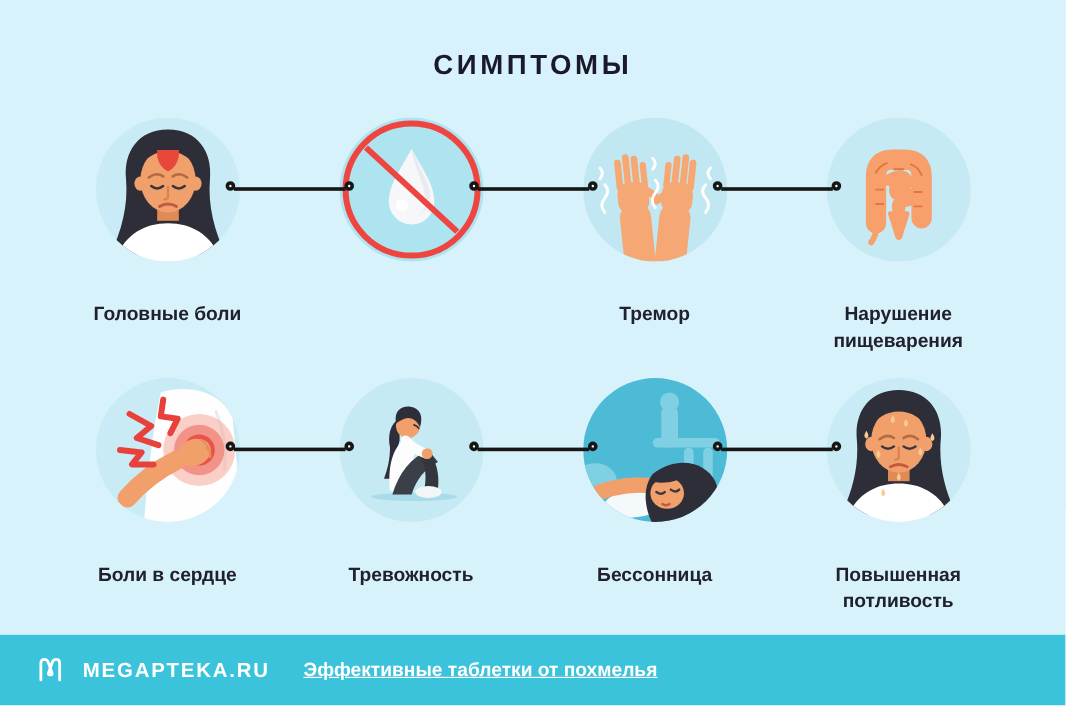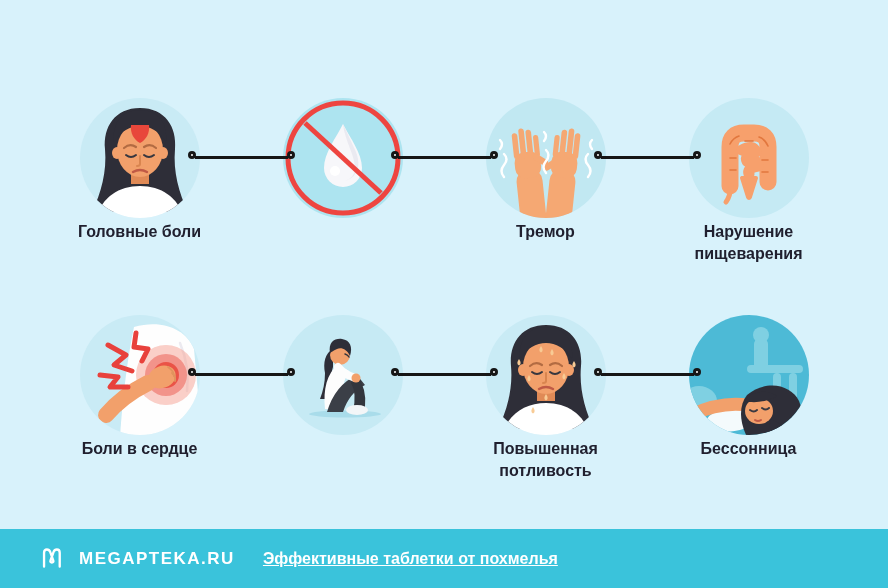--- a/index.html
+++ b/index.html
@@ -8,45 +8,46 @@
 
   .title { position: absolute; top: 41px; left: 0; width: 100%; margin: 0;
            text-align: center; font-size: 23px; font-weight: 800; letter-spacing: 3px;
            color: #19192b; }
 
   .row { position: absolute; left: 38px; width: 812px; display: flex; }
   .row1 { top: 98px; }
   .row2 { top: 315px; }
   .item { width: 203px; display: flex; flex-direction: column; align-items: center; }
   .bubble { width: 120px; height: 120px; }
-  .label { margin-top: 3px; font-size: 16px; font-weight: 600; color: #20202f;
+  .label { margin-top: 34px; font-size: 16px; font-weight: 600; color: #20202f;
            text-align: center; max-width: 175px; line-height: 1.35; }
 
   .connector { position: absolute; width: 93px; height: 3px; background: #161616; }
   .connector .dot { position: absolute; width: 8px; height: 8px; background: #ffffff;
                     border: 3px solid #161616; border-radius: 50%; top: -5.5px; }
   .dot.left { left: -7px; }
   .dot.right { right: -7px; }
   .r1 { top: 156px; }
   .r2 { top: 373px; }
   .c1 { left: 195px; }
   .c2 { left: 398px; }
   .c3 { left: 601px; }
 
   .footer { position: absolute; left: 0; bottom: 0; width: 100%; height: 59px;
-            background: #3ac3db; display: flex; align-items: center; padding-left: 40px;
+            background: #3ac3db; display: flex; align-items: center; padding-left: 30px;
             color: #ffffff; }
   .brand { font-size: 17px; font-weight: 800; letter-spacing: 1.5px; margin-left: 12px; }
   .tagline { font-size: 16px; font-weight: 700; margin-left: 28px; text-decoration: underline; }
 </style>
 </head>
 <body>
 
 <div class="canvas">
 
+  <h1 class="title">СИМПТОМЫ</h1>
 
   <section class="row row1">
 
     <div class="item">
       <div class="bubble">
         <svg width="120" height="120" viewBox="0 0 120 120">
           <defs>
               <clipPath id="cp1">
                 <circle cx="60" cy="60" r="60"></circle>
               </clipPath>
@@ -198,20 +199,52 @@
           <path d="M44 97 Q52 70 74 60 L82 70 Q66 78 60 97 Z" fill="#3b3f47"></path>
           <path d="M74 60 Q84 74 82 92 L70 96 Q74 78 68 68 Z" fill="#33363d"></path>
           <ellipse cx="74" cy="95" rx="11" ry="5" fill="#f3f6f8"></ellipse>
           <circle cx="57" cy="40" r="10" fill="#f2a06b"></circle>
           <path d="M47 38 C45 27 52 23 59 24 C67 25 70 32 67 41 C64 34 58 32 54 34 C50 36 48 37 47 38 Z" fill="#2e2e38"></path>
           <path d="M62 39 q3 1 4 3" stroke="#34343c" stroke-width="1.5" fill="none" stroke-linecap="round"></path>
           <path d="M55 52 C60 58 66 61 72 63" stroke="#fdfdfd" stroke-width="8" fill="none" stroke-linecap="round"></path>
           <circle cx="73" cy="63" r="4.5" fill="#f2a06b"></circle>
         </svg>
       </div>
+      <div class="label">Тревожность</div>
+    </div>
+
+    <div class="item">
+      <div class="bubble">
+        <svg width="120" height="120" viewBox="0 0 120 120">
+          <defs>
+              <clipPath id="cp8">
+                <circle cx="60" cy="60" r="60"></circle>
+              </clipPath>
+            </defs>
+          <circle cx="60" cy="60" r="60" fill="#4dbad6"></circle>
+          <g clip-path="url(#cp8)">
+            <circle cx="72" cy="20" r="8" fill="#7fd0e2"></circle>
+            <rect x="65" y="24" width="14" height="34" rx="5" fill="#7fd0e2"></rect>
+            <rect x="58" y="50" width="56" height="8" rx="4" fill="#7fd0e2"></rect>
+            <rect x="84" y="58" width="8" height="28" rx="4" fill="#7fd0e2"></rect>
+            <rect x="100" y="58" width="8" height="34" rx="4" fill="#7fd0e2"></rect>
+            <ellipse cx="10" cy="86" rx="18" ry="15" fill="#7fd0e2"></ellipse>
+            <ellipse cx="44" cy="104" rx="27" ry="12" fill="#f4fafc" transform="rotate(-8 44 104)"></ellipse>
+            <path d="M2 100 C28 88 52 86 74 94" stroke="#f2a06b" stroke-width="13" fill="none" stroke-linecap="round"></path>
+            <path d="M58 80 C78 64 102 70 110 86 C116 100 112 114 106 122 L58 122 C50 106 50 90 58 80 Z" fill="#2e2e38"></path>
+            <ellipse cx="70" cy="96" rx="14" ry="13" fill="#f2a06b"></ellipse>
+            <path d="M56 86 C62 76 78 74 88 81 C80 86 66 89 56 86 Z" fill="#2e2e38"></path>
+            <path d="M82 104 C92 108 100 116 102 122 L78 122 Z" fill="#2e2e38"></path>
+            <path d="M61 95 q4 3 7 0" stroke="#3a3a42" stroke-width="2" fill="none" stroke-linecap="round"></path>
+            <path d="M73 93 q4 3 7 0" stroke="#3a3a42" stroke-width="2" fill="none" stroke-linecap="round"></path>
+            <path d="M66 105 q3 2 6 0" stroke="#c05a45" stroke-width="2" fill="none" stroke-linecap="round"></path>
+          </g>
+        </svg>
+      </div>
+      <div class="label">Бессонница</div>
     </div>
 
     <div class="item">
       <div class="bubble">
         <svg width="120" height="120" viewBox="0 0 120 120">
           <defs>
               <clipPath id="cp7">
                 <circle cx="60" cy="60" r="60"></circle>
               </clipPath>
             </defs>
@@ -239,51 +272,20 @@
               <path d="M0 0 C2.2 3.2 2.2 5.4 0 6.6 C-2.2 5.4 -2.2 3.2 0 0 Z" transform="translate(33 44)"></path>
               <path d="M0 0 C2.2 3.2 2.2 5.4 0 6.6 C-2.2 5.4 -2.2 3.2 0 0 Z" transform="translate(88 46)"></path>
               <path d="M0 0 C2.2 3.2 2.2 5.4 0 6.6 C-2.2 5.4 -2.2 3.2 0 0 Z" transform="translate(47 92)"></path>
             </g>
           </g>
         </svg>
       </div>
       <div class="label">Повышенная потливость</div>
     </div>
 
-    <div class="item">
-      <div class="bubble">
-        <svg width="120" height="120" viewBox="0 0 120 120">
-          <defs>
-              <clipPath id="cp8">
-                <circle cx="60" cy="60" r="60"></circle>
-              </clipPath>
-            </defs>
-          <circle cx="60" cy="60" r="60" fill="#4dbad6"></circle>
-          <g clip-path="url(#cp8)">
-            <circle cx="72" cy="20" r="8" fill="#7fd0e2"></circle>
-            <rect x="65" y="24" width="14" height="34" rx="5" fill="#7fd0e2"></rect>
-            <rect x="58" y="50" width="56" height="8" rx="4" fill="#7fd0e2"></rect>
-            <rect x="84" y="58" width="8" height="28" rx="4" fill="#7fd0e2"></rect>
-            <rect x="100" y="58" width="8" height="34" rx="4" fill="#7fd0e2"></rect>
-            <ellipse cx="10" cy="86" rx="18" ry="15" fill="#7fd0e2"></ellipse>
-            <ellipse cx="44" cy="104" rx="27" ry="12" fill="#f4fafc" transform="rotate(-8 44 104)"></ellipse>
-            <path d="M2 100 C28 88 52 86 74 94" stroke="#f2a06b" stroke-width="13" fill="none" stroke-linecap="round"></path>
-            <path d="M58 80 C78 64 102 70 110 86 C116 100 112 114 106 122 L58 122 C50 106 50 90 58 80 Z" fill="#2e2e38"></path>
-            <ellipse cx="70" cy="96" rx="14" ry="13" fill="#f2a06b"></ellipse>
-            <path d="M56 86 C62 76 78 74 88 81 C80 86 66 89 56 86 Z" fill="#2e2e38"></path>
-            <path d="M82 104 C92 108 100 116 102 122 L78 122 Z" fill="#2e2e38"></path>
-            <path d="M61 95 q4 3 7 0" stroke="#3a3a42" stroke-width="2" fill="none" stroke-linecap="round"></path>
-            <path d="M73 93 q4 3 7 0" stroke="#3a3a42" stroke-width="2" fill="none" stroke-linecap="round"></path>
-            <path d="M66 105 q3 2 6 0" stroke="#c05a45" stroke-width="2" fill="none" stroke-linecap="round"></path>
-          </g>
-        </svg>
-      </div>
-      <div class="label">Бессонница</div>
-    </div>
-
   </section>
 
   <div class="connector r1 c1">
     <span class="dot left"></span>
     <span class="dot right"></span>
   </div>
   <div class="connector r1 c2">
     <span class="dot left"></span>
     <span class="dot right"></span>
   </div>

